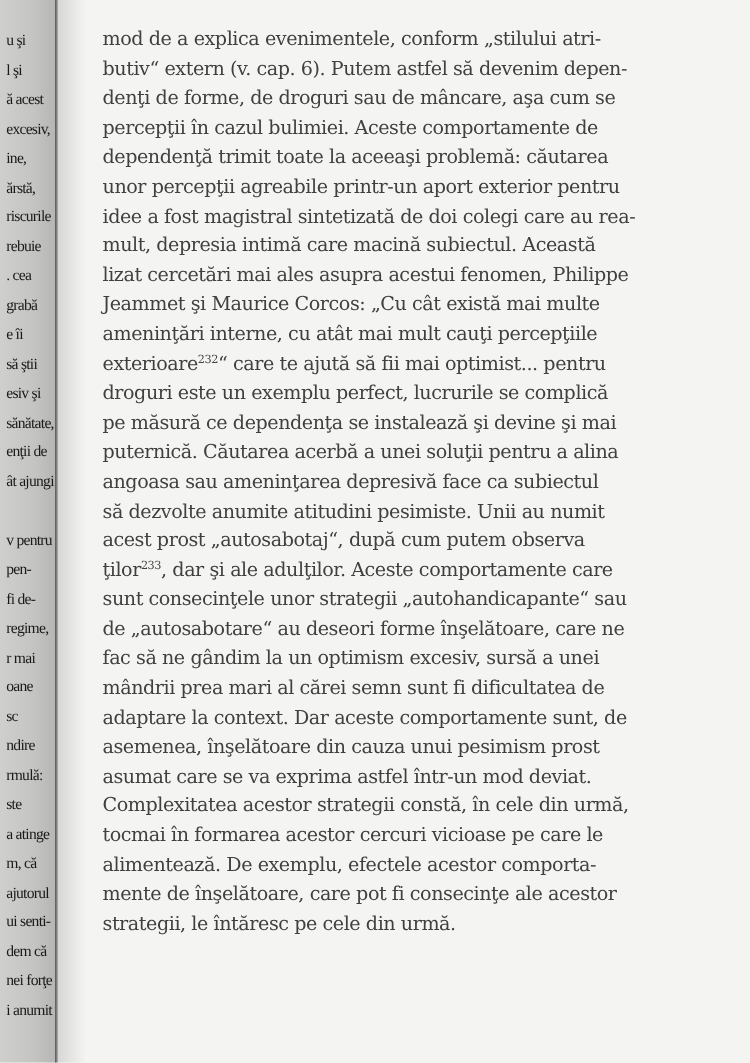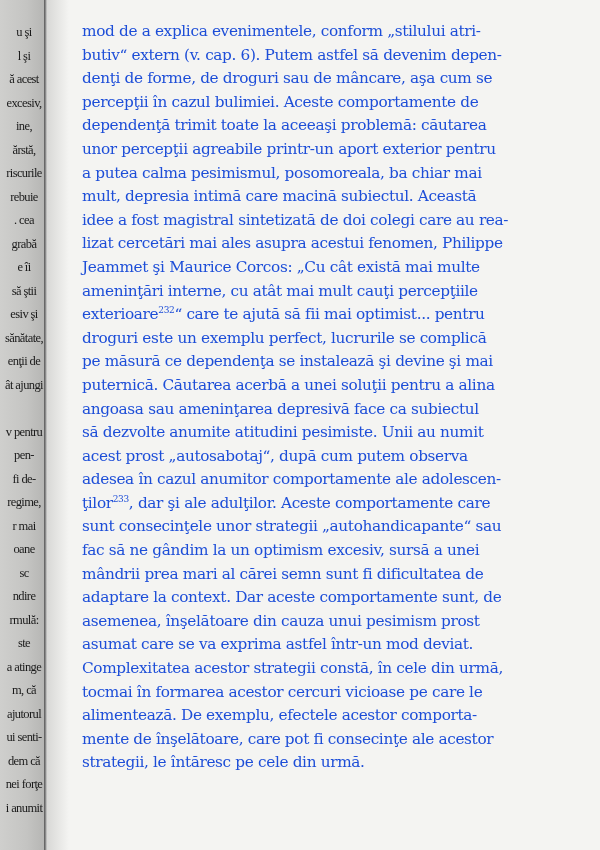--- a/index.html
+++ b/index.html
@@ -9,21 +9,21 @@
       font-family: "DejaVu Serif", "Liberation Serif", serif;
       color: #111;
     }
     .facing-page {
       position: absolute; left: 0; top: 0; width: 45px; height: 850px;
       background: linear-gradient(to right, #cfcfcd 0%, #c4c4c2 60%, #b5b5b3 100%);
       overflow: hidden;
     }
     .facing-lines {
       position: absolute; right: 2px; top: 21px;
-      text-align: center;
+      text-align: left;
       margin-left: 15px;
     }
     .facing-line {
       display: block; height: 23.5px; line-height: 23.5px;
       font-family: "Liberation Serif", serif; font-size: 12.5px;
       letter-spacing: -0.6px; color: #1a1a1a; white-space: nowrap;
     }
     .gutter {
       position: absolute; left: 44px; top: 0; width: 3px; height: 850px;
       background: linear-gradient(to right, #555, #8a8a8a, #d6d6d4);
@@ -31,21 +31,21 @@
     .gutter-shade {
       position: absolute; left: 47px; top: 0; width: 22px; height: 850px;
       background: linear-gradient(to right, #d8d8d6, #f4f4f2);
     }
     .main-page {
       position: absolute; left: 82px; top: 20px; width: 500px;
     }
     .text-line {
       display: block; height: 23.6px; line-height: 23.6px;
       font-size: 15.3px; white-space: nowrap; letter-spacing: -0.35px;
-      color: #1d4ed8;
+      color: #404040;
     }
     sup { font-size: 9px; vertical-align: 6px; line-height: 0; }
   </style>
 </head>
 <body>
 
 <div class="facing-page">
   <div class="facing-lines" id="facing-lines">
       <span class="facing-line">u şi</span>
       <span class="facing-line">l şi</span>
@@ -86,36 +86,35 @@
 <div class="gutter"></div>
 <div class="gutter-shade"></div>
 
 <div class="main-page" id="main-page">
     <span class="text-line">mod de a explica evenimentele, conform „stilului atri-</span>
     <span class="text-line">butiv“ extern (v. cap. 6). Putem astfel să devenim depen-</span>
     <span class="text-line">denţi de forme, de droguri sau de mâncare, aşa cum se</span>
     <span class="text-line">percepţii în cazul bulimiei. Aceste comportamente de</span>
     <span class="text-line">dependenţă trimit toate la aceeaşi problemă: căutarea</span>
     <span class="text-line">unor percepţii agreabile printr-un aport exterior pentru</span>
-    <span class="text-line">a putea calma pesimismul, posomoreala, ba chiar mai</span>
+    <span class="text-line">idee a fost magistral sintetizată de doi colegi care au rea-</span>
     <span class="text-line">mult, depresia intimă care macină subiectul. Această</span>
-    <span class="text-line">idee a fost magistral sintetizată de doi colegi care au rea-</span>
     <span class="text-line">lizat cercetări mai ales asupra acestui fenomen, Philippe</span>
     <span class="text-line">Jeammet şi Maurice Corcos: „Cu cât există mai multe</span>
     <span class="text-line">ameninţări interne, cu atât mai mult cauţi percepţiile</span>
     <span class="text-line"><span>exterioare</span><sup>232</sup><span>“ care te ajută să fii mai optimist... pentru</span></span>
     <span class="text-line">droguri este un exemplu perfect, lucrurile se complică</span>
     <span class="text-line">pe măsură ce dependenţa se instalează şi devine şi mai</span>
     <span class="text-line">puternică. Căutarea acerbă a unei soluţii pentru a alina</span>
     <span class="text-line">angoasa sau ameninţarea depresivă face ca subiectul</span>
     <span class="text-line">să dezvolte anumite atitudini pesimiste. Unii au numit</span>
     <span class="text-line">acest prost „autosabotaj“, după cum putem observa</span>
-    <span class="text-line">adesea în cazul anumitor comportamente ale adolescen-</span>
     <span class="text-line"><span>ţilor</span><sup>233</sup><span>, dar şi ale adulţilor. Aceste comportamente care</span></span>
     <span class="text-line">sunt consecinţele unor strategii „autohandicapante“ sau</span>
+    <span class="text-line">de „autosabotare“ au deseori forme înşelătoare, care ne</span>
     <span class="text-line">fac să ne gândim la un optimism excesiv, sursă a unei</span>
     <span class="text-line">mândrii prea mari al cărei semn sunt fi dificultatea de</span>
     <span class="text-line">adaptare la context. Dar aceste comportamente sunt, de</span>
     <span class="text-line">asemenea, înşelătoare din cauza unui pesimism prost</span>
     <span class="text-line">asumat care se va exprima astfel într-un mod deviat.</span>
     <span class="text-line">Complexitatea acestor strategii constă, în cele din urmă,</span>
     <span class="text-line">tocmai în formarea acestor cercuri vicioase pe care le</span>
     <span class="text-line">alimentează. De exemplu, efectele acestor comporta-</span>
     <span class="text-line">mente de înşelătoare, care pot fi consecinţe ale acestor</span>
     <span class="text-line">strategii, le întăresc pe cele din urmă.</span>

